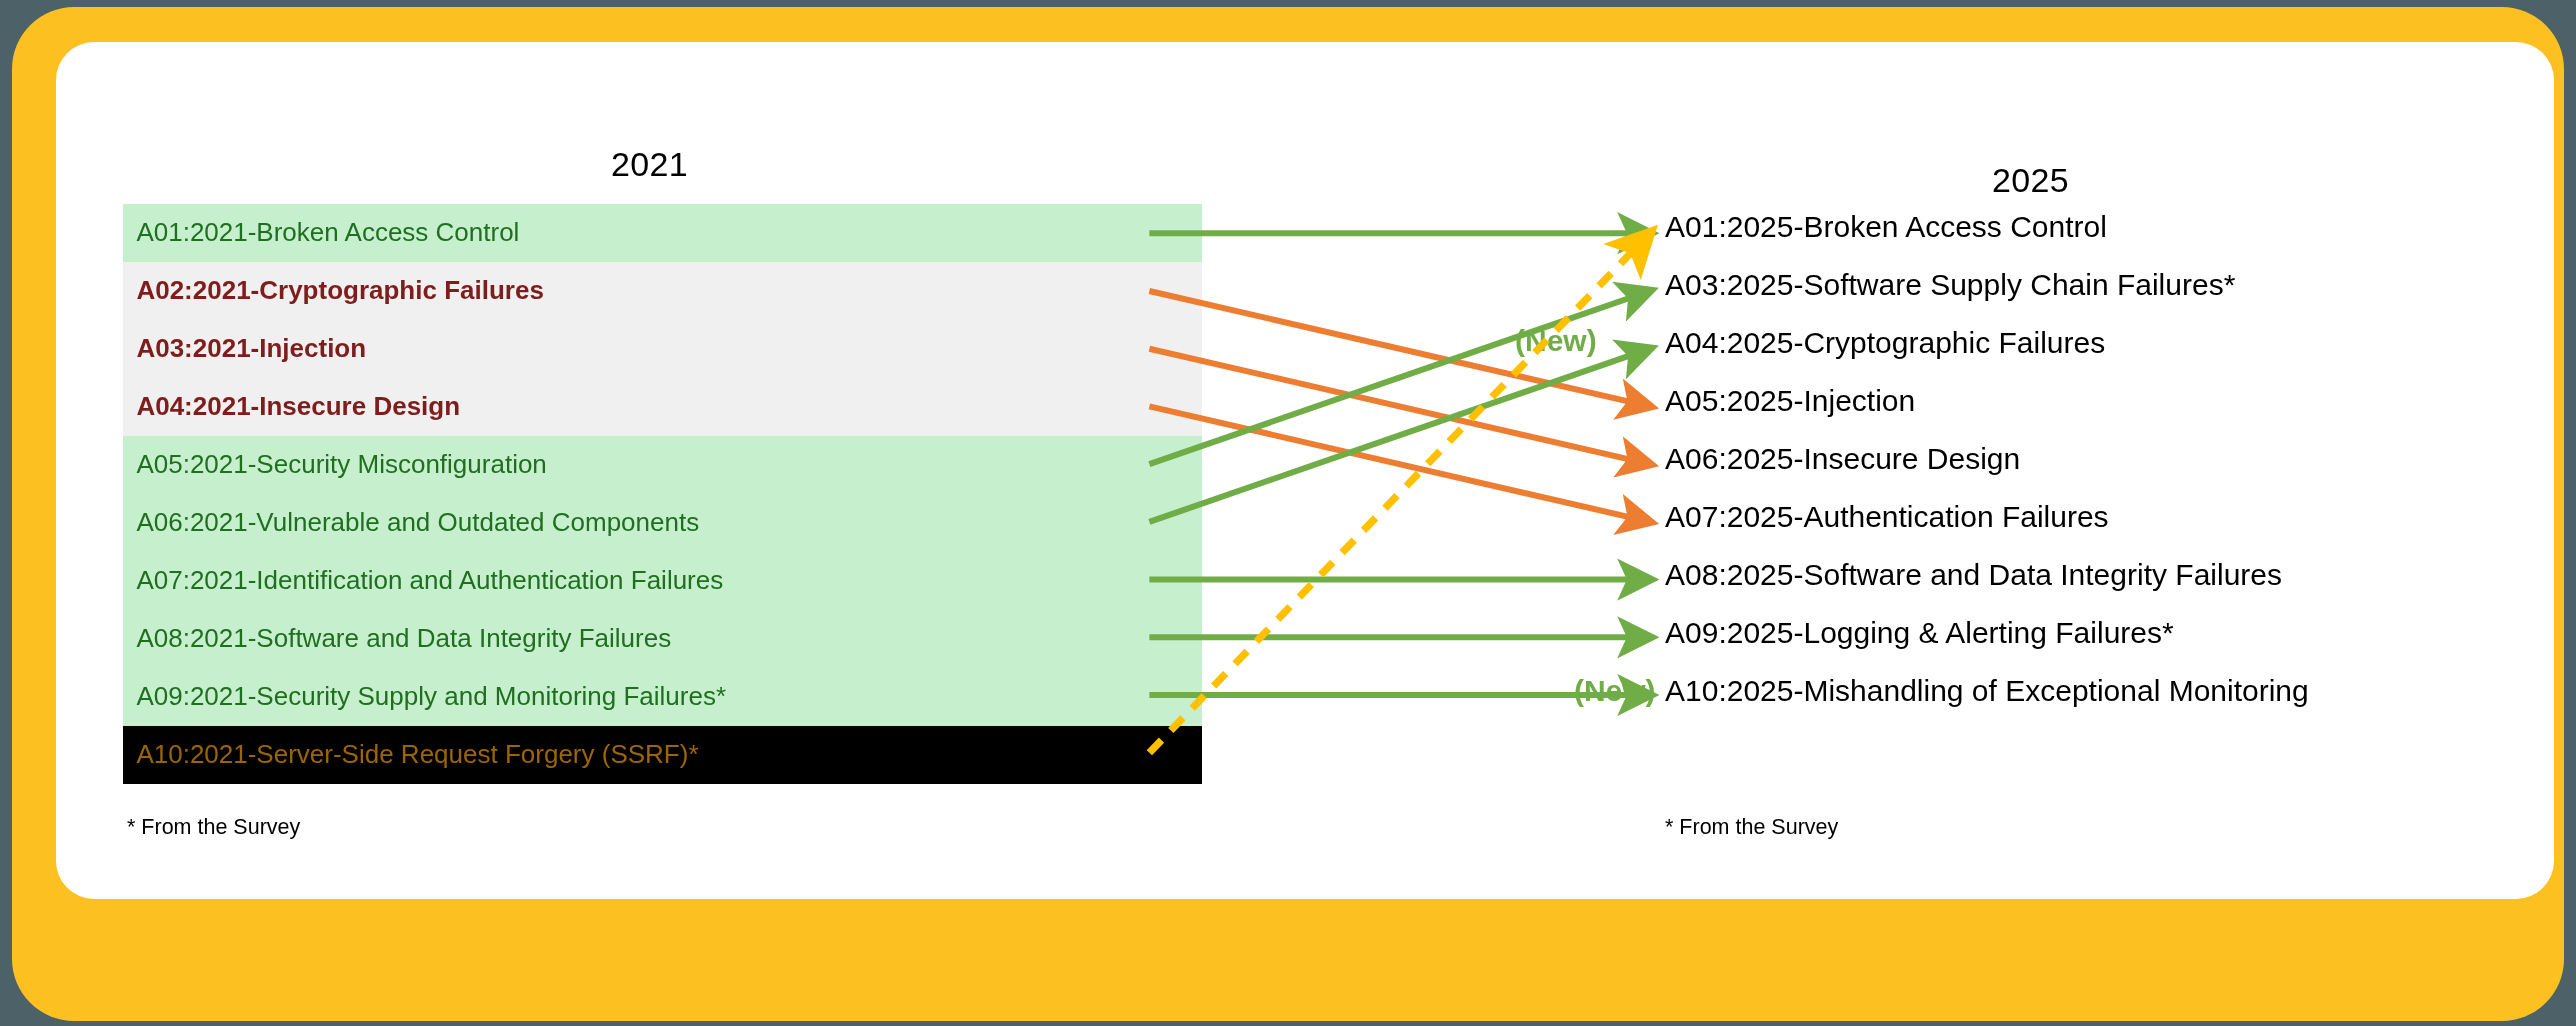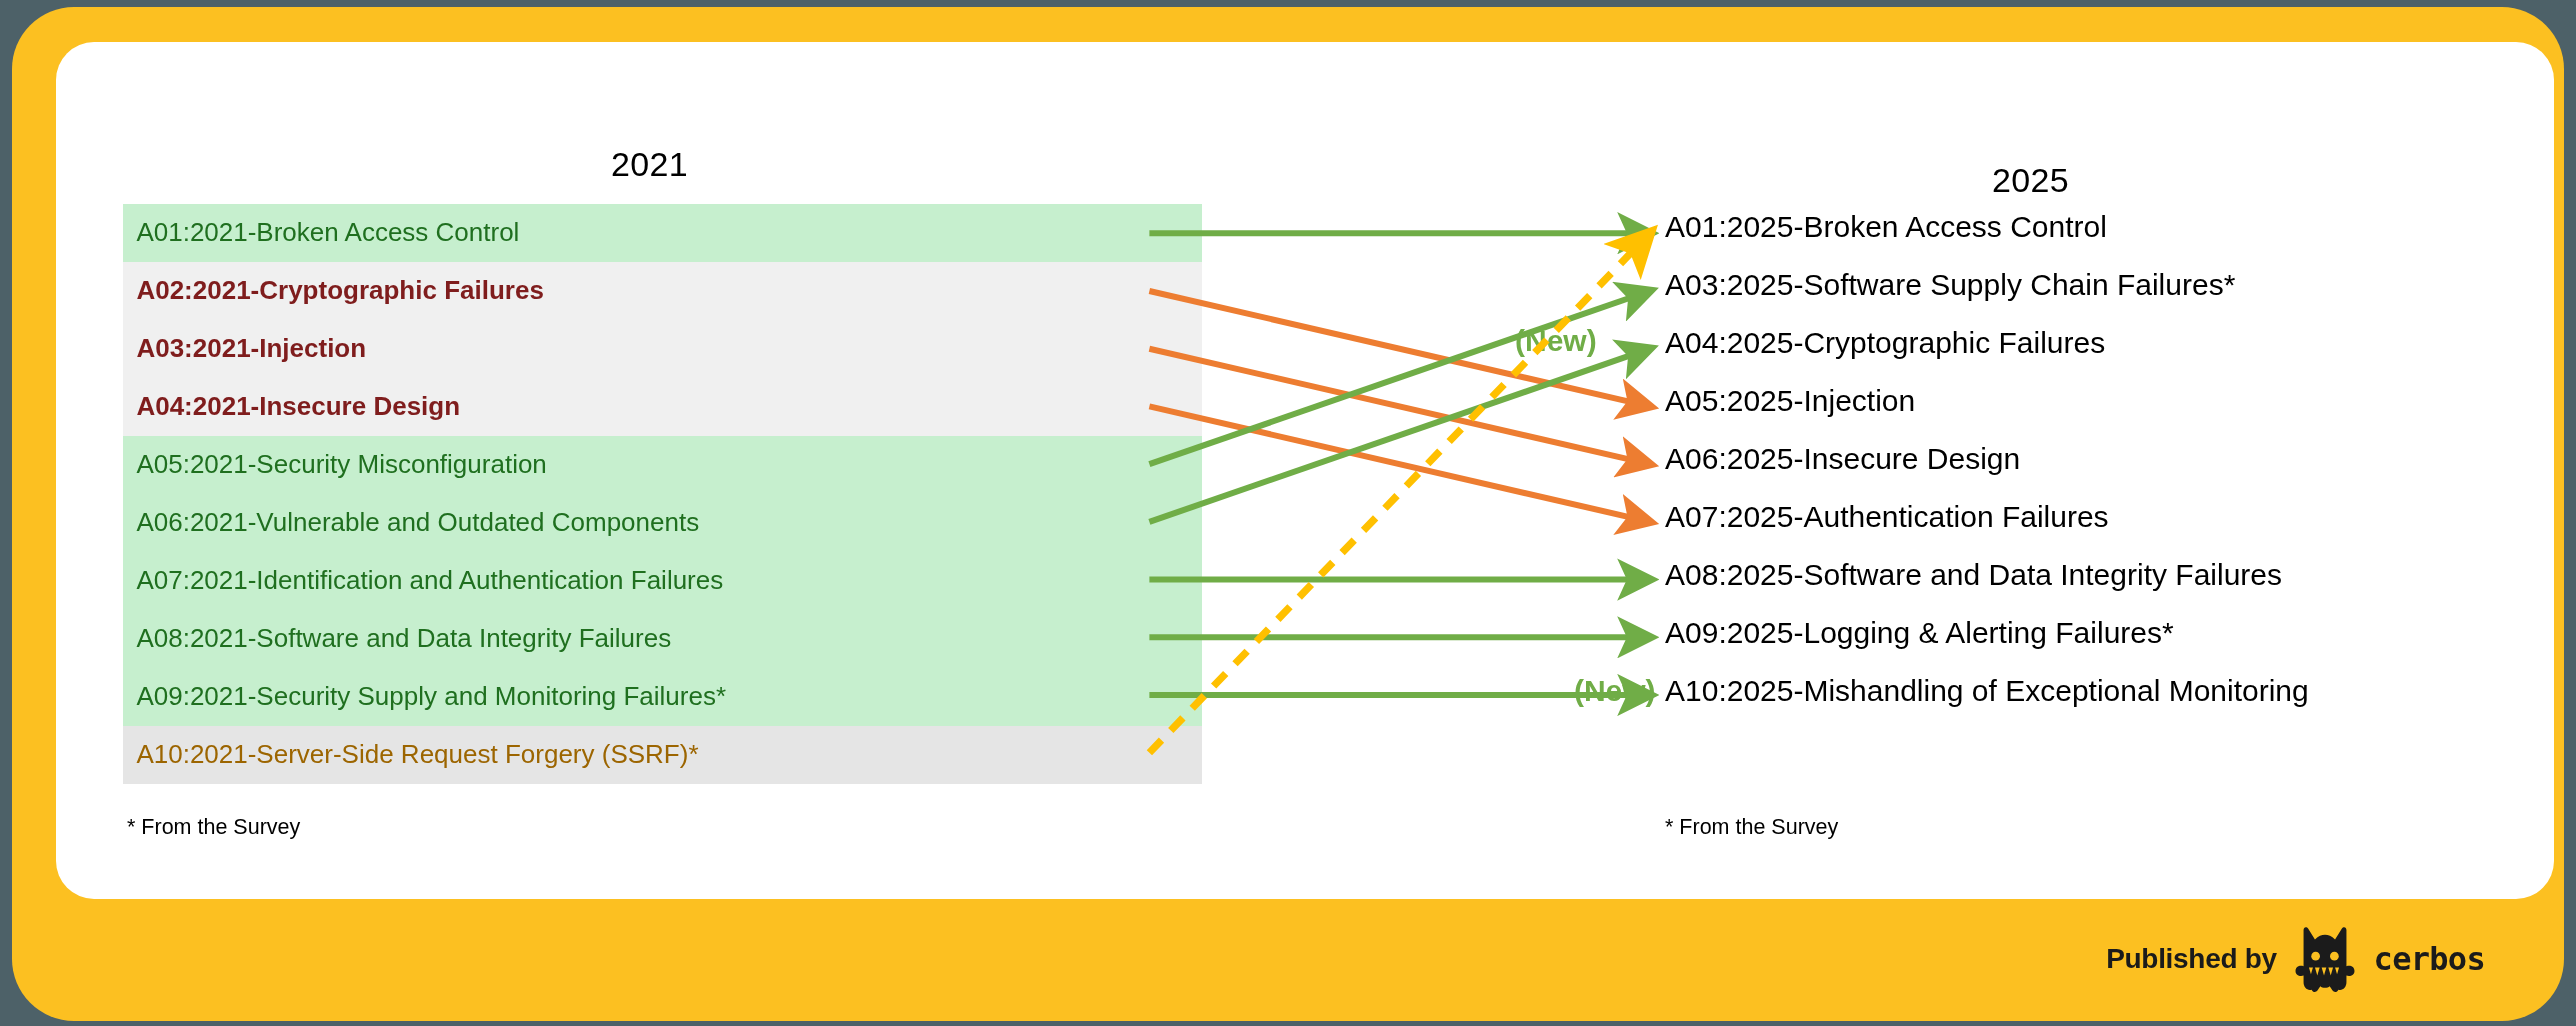--- a/index.html
+++ b/index.html
@@ -54,21 +54,21 @@
     height:58px;
     display:flex;
     align-items:center;
     padding-left:13.4px;
     box-sizing:border-box;
     font-size:26px;
     white-space:nowrap;
   }
   .row.band-green{ background:#C6EFCE; color:#1F6F1F; }
   .row.band-gray { background:#F0F0F0; color:#7f1d1d; font-weight:bold; }
-  .row.band-yellow{ background:#e5e5e5; color:#9C6500; }
+  .row.band-yellow{ background:#000000; color:#9C6500; }
 
   
   .footnote{
     position:absolute;
     font-size:21.5px;
     color:#000;
     white-space:nowrap;
     margin-top:15px;
   }
   #footnote-left { left:71px;  top:758px; }
@@ -238,42 +238,15 @@
           <line x1="1630" y1="715" x2="2376" y2="457" stroke="#70AD47" stroke-width="9" stroke-linecap="butt" marker-end="url(#ah-green)"></line>
           <line x1="1630" y1="801" x2="2376" y2="801" stroke="#70AD47" stroke-width="9" stroke-linecap="butt" marker-end="url(#ah-green)"></line>
           <line x1="1630" y1="887" x2="2376" y2="887" stroke="#70AD47" stroke-width="9" stroke-linecap="butt" marker-end="url(#ah-green)"></line>
           <line x1="1630" y1="973" x2="2376" y2="973" stroke="#70AD47" stroke-width="9" stroke-linecap="butt" marker-end="url(#ah-green)"></line>
           <line x1="1630" y1="1059" x2="2376" y2="285" stroke="#FFC000" stroke-width="11" stroke-linecap="butt" stroke-dasharray="26 20" marker-end="url(#ah-yellow)"></line>
         </g>
     </svg>
 
   </div>
 
-  <div id="published">
-    <span id="published-label">Published by</span>
-    <span style="display:inline-block;line-height:0;">
-      <svg width="62" height="67" viewBox="0 0 92 100" xmlns="http://www.w3.org/2000/svg">
-        <path fill="#1b1b1b" d="
-          M14 6 C14 2 18 0 21 4 L31 20
-          C36 15 41 13 46 13 C51 13 56 15 61 20
-          L71 4 C74 0 78 2 78 6
-          L78 60
-          C84 58 90 61 90 67 C90 73 84 76 78 74
-          L78 84 C78 92 72 97 66 95
-          C64 99 60 100 57 96 L53 90
-          C50 93 42 93 39 90 L35 96
-          C32 100 28 99 26 95
-          C20 97 14 92 14 84
-          L14 74 C8 76 2 73 2 67 C2 61 8 58 14 60 Z"></path>
-        <circle cx="32" cy="45" r="6.5" fill="#FCC021"></circle>
-        <circle cx="60" cy="45" r="6.5" fill="#FCC021"></circle>
-        <path fill="#FCC021" d="M22 62 L28 62 L25 72 Z"></path>
-        <path fill="#FCC021" d="M31 62 L38 62 L34.5 74 Z"></path>
-        <path fill="#FCC021" d="M41 62 L48 62 L44.5 74 Z"></path>
-        <path fill="#FCC021" d="M51 62 L58 62 L54.5 74 Z"></path>
-        <path fill="#FCC021" d="M61 62 L67 62 L64 72 Z"></path>
-      </svg>
-    </span>
-    <span id="cerbos-wordmark">cerbos</span>
-  </div>
 
 </div>
 
 
 </body></html>

